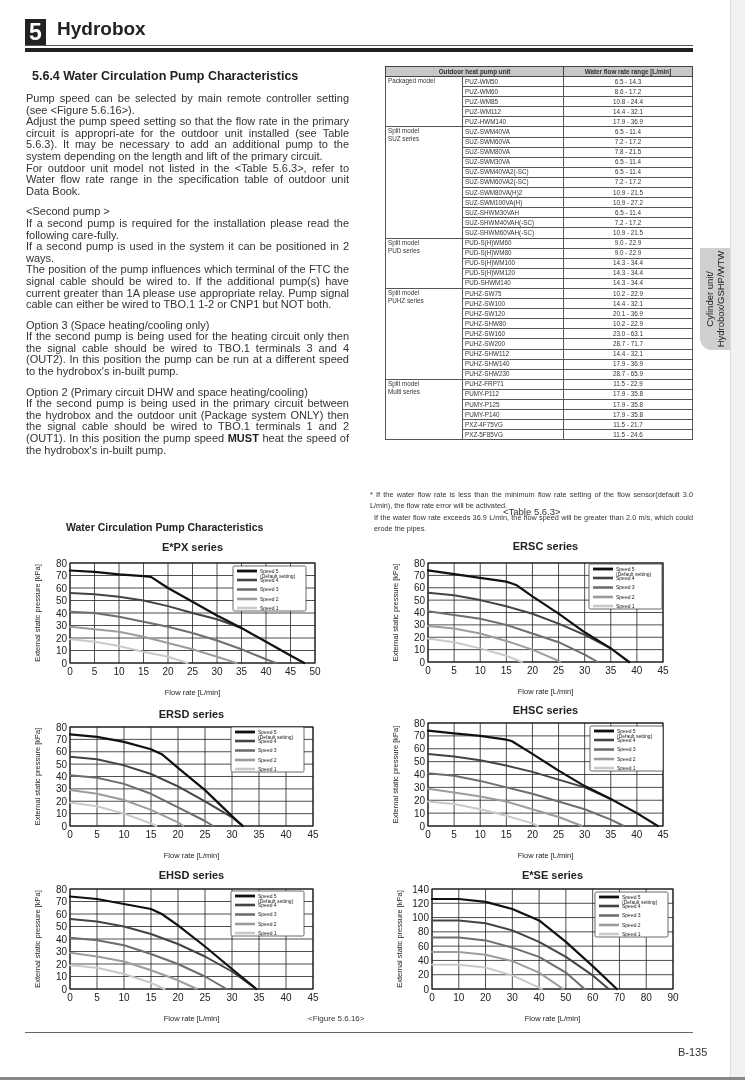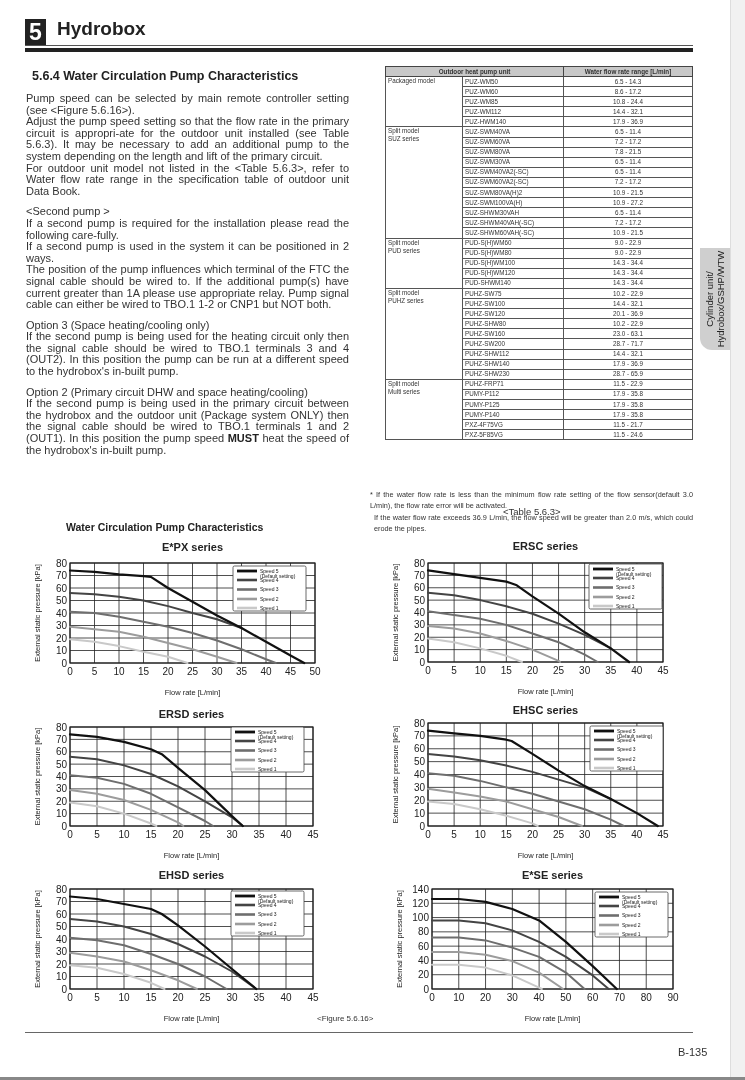--- a/index.html
+++ b/index.html
@@ -22,21 +22,21 @@
   .flow-table td.model { width:96px; }
   .flow-table td.range { text-align:center; }
   .flow-table { border:1.5px solid #333; }
   .table-caption { position:absolute; left:503px; top:472px; font-size:9.5px; color:#333;margin-top:34px; }
   .note { position:absolute; left:370px; top:489px; width:323px; font-size:7.3px; line-height:11.3px; color:#333; text-align:justify; }
   .note p { margin:0; }
   .side-tab { position:absolute; left:700px; top:248px; width:30px; height:102px; background:#cfcfcf; border-radius:0 0 0 12px; }
   .side-tab-text { position:absolute; left:700px; top:248px; width:30px; height:102px; }
   .side-tab-text div { position:absolute; left:50%; top:50%; transform:translate(-50%,-50%) rotate(-90deg); white-space:nowrap; font-size:9.5px; line-height:11px; text-align:center; color:#222; }
   .charts-title { position:absolute; left:26px; top:521px; font-size:10.5px; font-weight:bold; color:#222;margin-left:40px; }
-  .fig-caption { position:absolute; left:317px; top:1014px; font-size:8px; color:#333; }
+  .fig-caption { position:absolute; left:308px; top:1014px; font-size:8px; color:#333; }
   .footer-rule { position:absolute; left:25px; top:1032px; width:668px; height:1px; background:#666; }
   .page-num { position:absolute; left:678px; top:1046px; font-size:11px; color:#333; }
   svg.chart { position:absolute; overflow:visible; }
   svg text { font-family:"Liberation Sans", sans-serif; }
 </style>
 </head>
 <body>
 
 <div class="right-strip"></div>
 <div class="bottom-line"></div>

